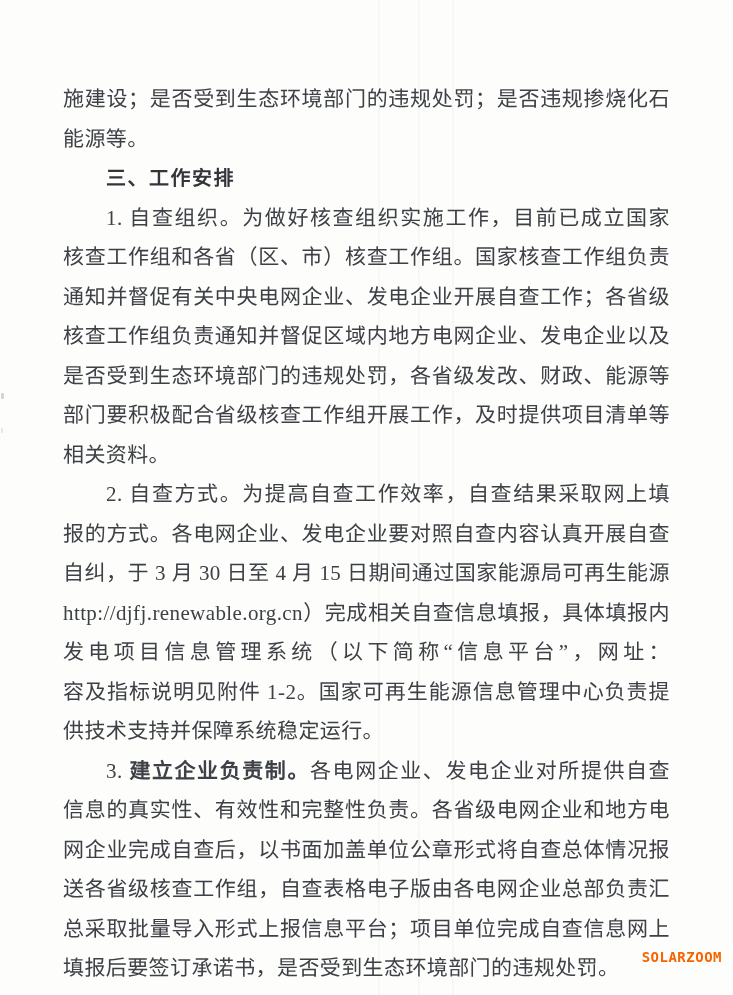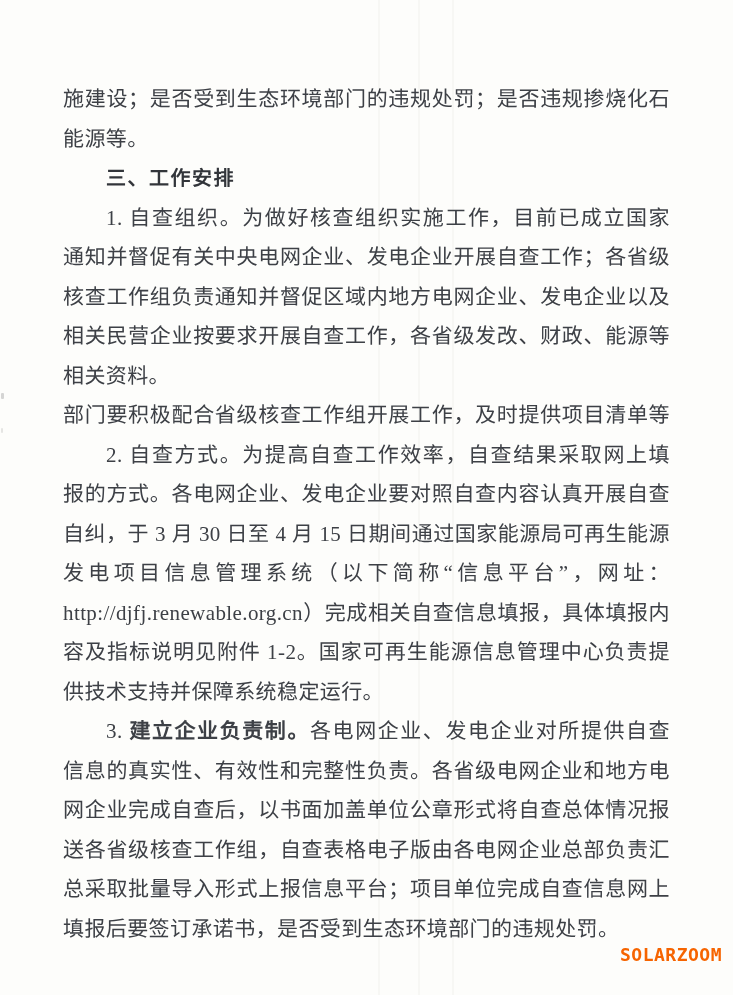--- a/index.html
+++ b/index.html
@@ -60,50 +60,51 @@
     color:#32353a;
     letter-spacing:1.5px;
   }
   .b{font-weight:700;}
   .watermark{
     position:absolute;
     right:11px;
     bottom:30px;
     font-family:"DejaVu Sans Mono","Liberation Mono",monospace;
     font-weight:700;
-    font-size:18px;
+    font-size:14px;
     letter-spacing:0.5px;
     color:var(--watermark);
   }
 </style>
 </head>
 <body>
 
 <div class="page">
   <div class="scanline" style="left:378px;"></div>
   <div class="scanline" style="left:418px;"></div>
   <div class="scanline" style="left:452px;"></div>
   <div class="speck" style="left:1px;top:393px;width:3px;height:6px;"></div>
   <div class="speck" style="left:1px;top:428px;width:2px;height:5px;opacity:.6;"></div>
 
   <div class="doc">
       <div class="line just"><span>施建设；是否受到生态环境部门的违规处罚；是否违规掺烧化石</span></div>
       <div class="line nojust"><span>能源等。</span></div>
       <div class="line heading indent nojust"><span>三、工作安排</span></div>
       <div class="line indent just"><span>1. 自查组织。为做好核查组织实施工作，目前已成立国家</span></div>
+      <div class="line just"><span>核查工作组和各省（区、市）核查工作组。国家核查工作组负责</span></div>
       <div class="line just"><span>通知并督促有关中央电网企业、发电企业开展自查工作；各省级</span></div>
       <div class="line just"><span>核查工作组负责通知并督促区域内地方电网企业、发电企业以及</span></div>
-      <div class="line just"><span>相关民营企业按要求开展自查工作，各省级发改、财政、能源等</span></div>
+      <div class="line just"><span>是否受到生态环境部门的违规处罚，各省级发改、财政、能源等</span></div>
+      <div class="line just"><span>部门要积极配合省级核查工作组开展工作，及时提供项目清单等</span></div>
       <div class="line nojust"><span>相关资料。</span></div>
-      <div class="line just"><span>部门要积极配合省级核查工作组开展工作，及时提供项目清单等</span></div>
       <div class="line indent just"><span>2. 自查方式。为提高自查工作效率，自查结果采取网上填</span></div>
       <div class="line just"><span>报的方式。各电网企业、发电企业要对照自查内容认真开展自查</span></div>
       <div class="line just"><span>自纠，于 3 月 30 日至 4 月 15 日期间通过国家能源局可再生能源</span></div>
+      <div class="line just"><span>http://djfj.renewable.org.cn）完成相关自查信息填报，具体填报内</span></div>
       <div class="line just"><span>发电项目信息管理系统（以下简称“信息平台”，网址：</span></div>
-      <div class="line just"><span>http://djfj.renewable.org.cn）完成相关自查信息填报，具体填报内</span></div>
       <div class="line just"><span>容及指标说明见附件 1-2。国家可再生能源信息管理中心负责提</span></div>
       <div class="line nojust"><span>供技术支持并保障系统稳定运行。</span></div>
       <div class="line indent just"><span>3. </span><span class="b">建立企业负责制。</span><span>各电网企业、发电企业对所提供自查</span></div>
       <div class="line just"><span>信息的真实性、有效性和完整性负责。各省级电网企业和地方电</span></div>
       <div class="line just"><span>网企业完成自查后，以书面加盖单位公章形式将自查总体情况报</span></div>
       <div class="line just"><span>送各省级核查工作组，自查表格电子版由各电网企业总部负责汇</span></div>
       <div class="line just"><span>总采取批量导入形式上报信息平台；项目单位完成自查信息网上</span></div>
       <div class="line nojust"><span>填报后要签订承诺书，是否受到生态环境部门的违规处罚。</span></div>
     </div>
 

